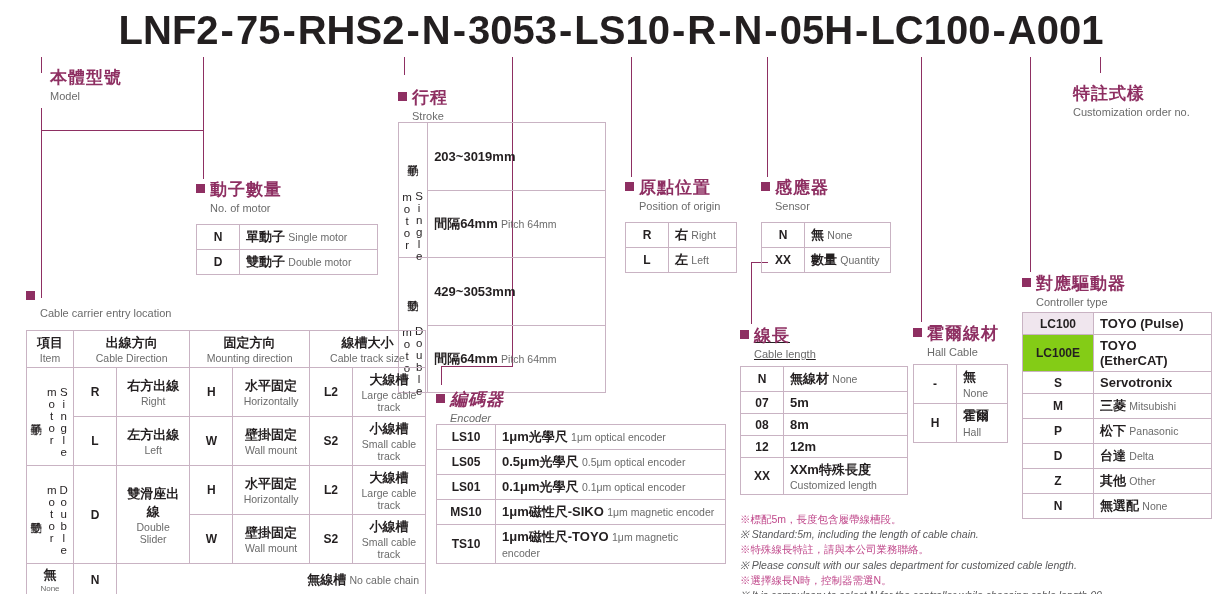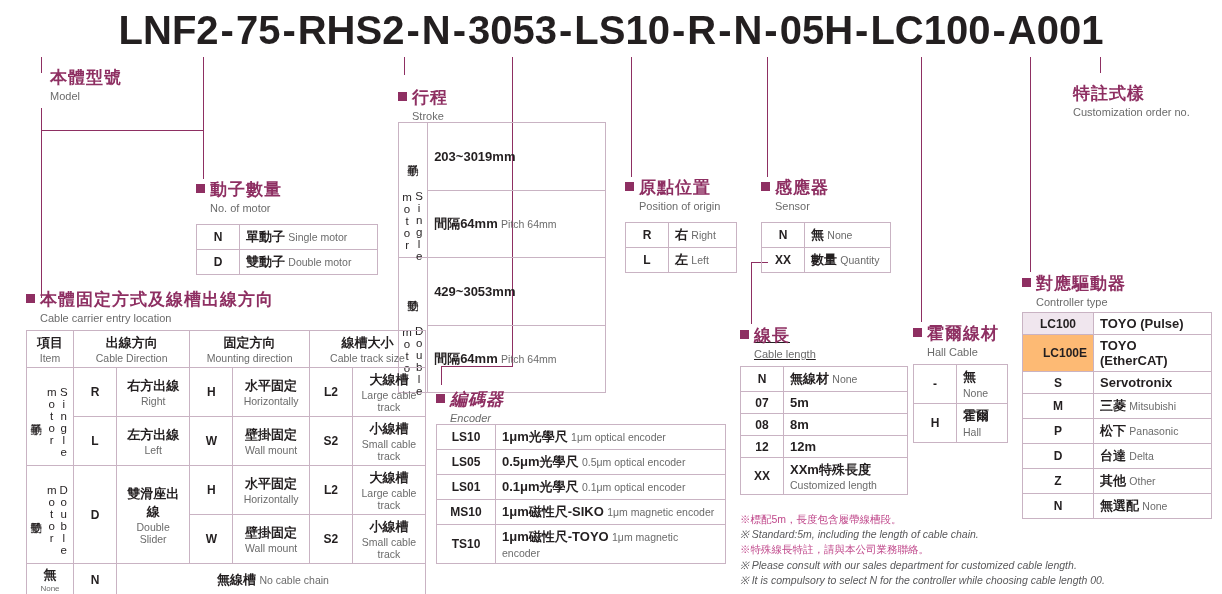--- a/index.html
+++ b/index.html
@@ -154,21 +154,21 @@
     <td><span class="zh13">無</span> <span class="en10">None</span></td>
   </tr>
   <tr>
     <td class="code">XX</td>
     <td><span class="zh13">數量</span> <span class="en10">Quantity</span></td>
   </tr>
 </tbody>
   </table>
 
 <div class="abs hdr" style="left:26px;top:288px;">
-  <span class="sq"></span><span class="zh">本體固定方式及線槽出線方向</span>
+  <span class="sq"></span>
   <span class="en ind">Cable carrier entry location</span>
 </div>
 
 <table class="abs tbl" style="left:26px;top:330px;width:400px;text-align:center;">
   <tbody>
       <tr>
     <td style="width:34px;">
       <div class="zh13">項目</div>
       <div class="en10">Item</div>
     </td>
@@ -258,21 +258,21 @@
       <div class="en10">Small cable track</div>
     </td>
   </tr>
 
   <tr>
     <td style="padding:2px;">
       <span class="zh13">無</span>
       <span class="en10" style="display:block;font-size:8px;">None</span>
     </td>
     <td class="code">N</td>
-    <td colspan="5" style="text-align:center;padding-left:10px;">
+    <td colspan="5" style="text-align:right;padding-left:10px;">
       <span class="zh13">無線槽</span>
       <span class="en10">No cable chain</span>
     </td>
   </tr>
 </tbody>
   </table>
 
 <div class="abs hdr" style="left:436px;top:388px;font-style:italic;">
   <span class="sq"></span><span class="zh">編碼器</span>
   <span class="en ind">Encoder</span>
@@ -332,20 +332,21 @@
     </td>
   </tr>
 </tbody>
   </table>
 
 <div class="abs notes" style="left:740px;top:512px;width:400px;">
   <div class="pink">※標配5m，長度包含履帶線槽段。</div>
   <div class="gray">※ Standard:5m, including the length of cable chain.</div>
   <div class="pink">※特殊線長特註，請與本公司業務聯絡。</div>
   <div class="gray">※ Please consult with our sales department for customized cable length.</div>
+  <div class="pink">※選擇線長N時，控制器需選N。</div>
   <div class="gray">※ It is compulsory to select N for the controller while choosing cable length 00.</div>
 </div>
 
 <div class="abs hdr" style="left:913px;top:322px;">
   <span class="sq"></span><span class="zh">霍爾線材</span>
   <span class="en ind">Hall Cable</span>
 </div>
 <table class="abs tbl" style="left:913px;top:364px;width:95px;">
   <tbody>
       <tr>
@@ -363,21 +364,21 @@
   <span class="sq"></span><span class="zh">對應驅動器</span>
   <span class="en ind">Controller type</span>
 </div>
 <table class="abs tbl" style="left:1022px;top:312px;width:190px;">
   <tbody>
       <tr>
     <td class="code" style="width:58px;background:#f0e6ee;">LC100</td>
     <td><span class="zh13">TOYO (Pulse)</span></td>
   </tr>
   <tr>
-    <td class="code" style="background:#fdba74;text-align:right;">LC100E</td>
+    <td class="code" style="background:#84cc16;">LC100E</td>
     <td><span class="zh13">TOYO (EtherCAT)</span></td>
   </tr>
   <tr>
     <td class="code">S</td>
     <td><span class="zh13">Servotronix</span></td>
   </tr>
   <tr>
     <td class="code">M</td>
     <td><span class="zh13">三菱</span> <span class="en10">Mitsubishi</span></td>
   </tr>

